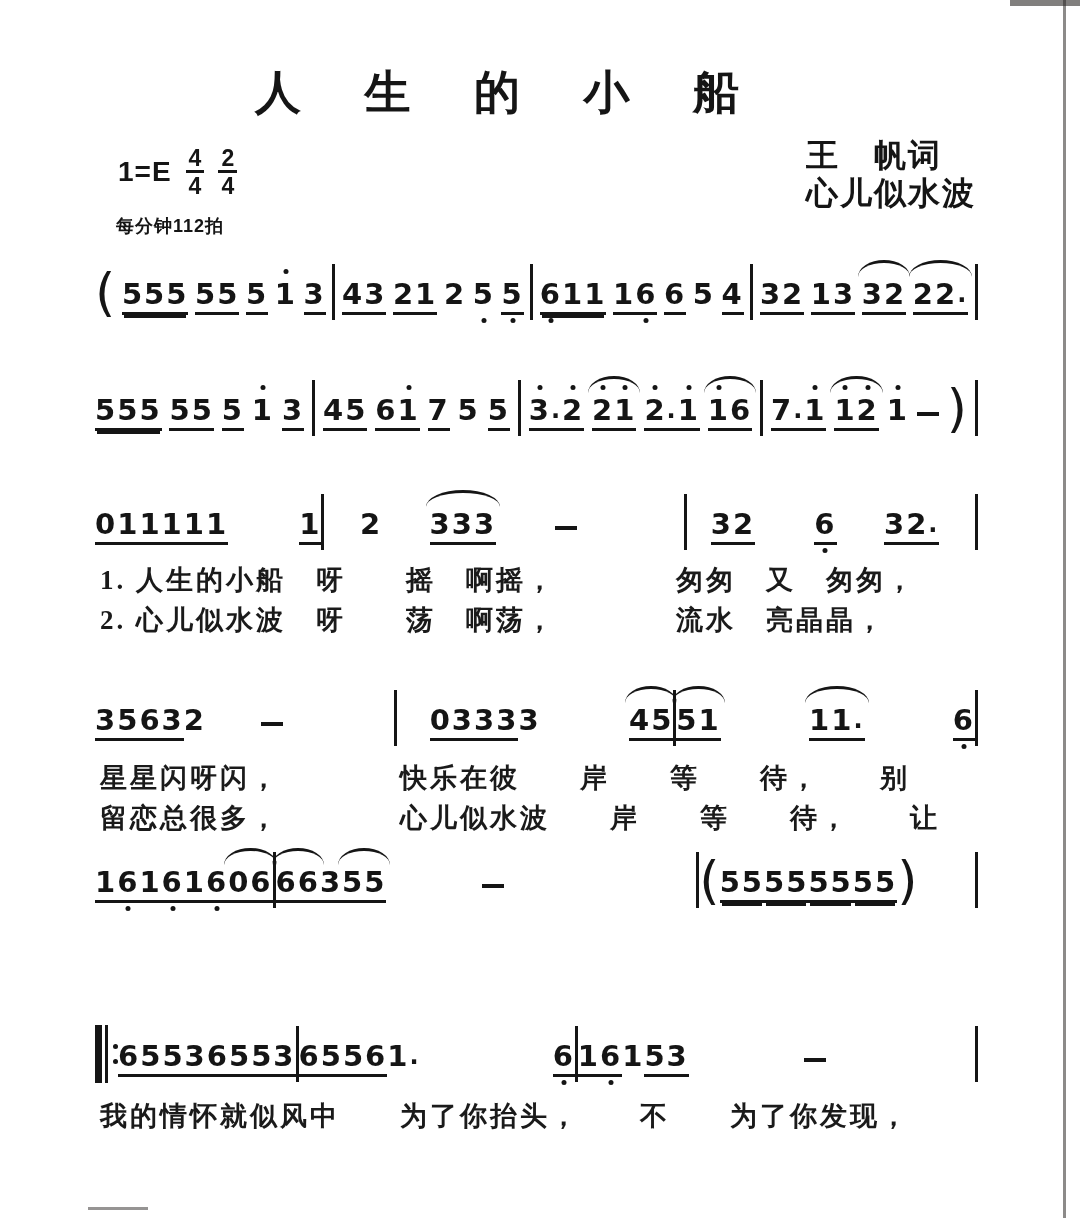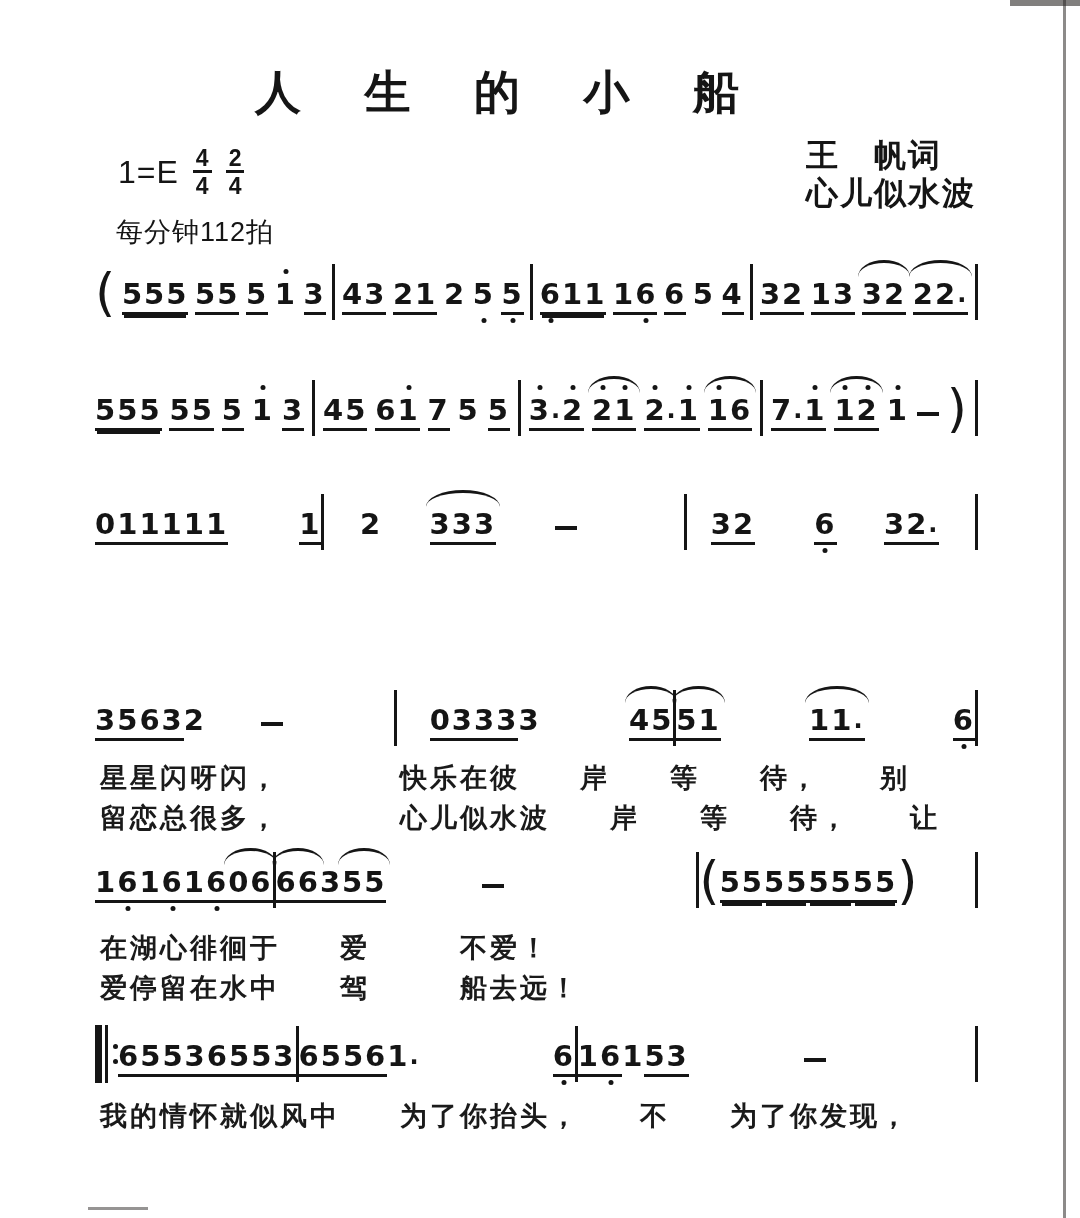--- a/index.html
+++ b/index.html
@@ -13,31 +13,31 @@
   .edge-top-right { position:absolute; top:0; right:0; width:70px; height:6px; background:rgba(45,42,40,.6); }
   .edge-bottom-left { position:absolute; bottom:8px; left:88px; width:60px; height:3px; background:rgba(45,42,40,.5); }
 
   
   .title {
     position:absolute; top:62px; left:0; right:60px; text-align:center;
     font-size:46px; font-weight:bold; letter-spacing:26px;
     font-family:"Liberation Serif", serif;
   }
   .keyrow { position:absolute; top:146px; left:118px; display:flex; align-items:center; gap:14px; }
-  .keysig { font-size:32px; font-weight:normal; letter-spacing:1px; }
+  .keysig { font-size:28px; font-weight:bold; letter-spacing:1px; }
   .frac { display:inline-flex; flex-direction:column; align-items:center; font-weight:bold; font-size:23px; line-height:1.05; }
   .frac .den { border-top:3px solid #151515; padding:1px 3px 0 3px; }
   .frac .num { padding:0 3px; }
   .subtitle {
     position:absolute; top:160px; left:330px; width:420px; text-align:center;
     font-size:21px; font-weight:bold; letter-spacing:2px;
   }
   .credits { position:absolute; top:136px; right:104px; text-align:justify; font-size:32px; font-weight:bold; line-height:38px; }
   .credits div { letter-spacing:2px; }
-  .tempo { position:absolute; top:214px; left:116px; font-size:27px; font-weight:normal; letter-spacing:1px; }
+  .tempo { position:absolute; top:214px; left:116px; font-size:18px; font-weight:bold; letter-spacing:1px; }
 
   
   .mline {
     position:absolute; left:95px; right:102px; height:84px;
     display:flex; align-items:flex-start; justify-content:space-between;
     font-family:"DejaVu Sans", sans-serif;
   }
   .spc { display:inline-block; }
   .grp { position:relative; display:inline-flex; padding-top:20px; }
   .dg  { display:inline-flex; font-size:29px; font-weight:bold; line-height:32px; letter-spacing:2px; }
@@ -621,25 +621,25 @@
           <span class="ch">5</span>
           <span class="ch">3</span>
         </span>
       </span>
       <span class="spc" style="flex-grow: 0.7;"></span>
       <span class="dash"></span>
       <span class="spc" style="flex-grow: 0.9;"></span>
       <span class="bar"></span>
     </div>
 
+  <div class="lyr lyrA">
+    <div>1. 人生的小船　呀　　摇　啊摇，　　　　匆匆　又　匆匆，</div>
+    <div>2. 心儿似水波　呀　　荡　啊荡，　　　　流水　亮晶晶，</div>
+  </div>
   <div class="lyr lyrB">
     <div>星星闪呀闪，　　　　快乐在彼　　岸　　等　　待，　　别</div>
     <div>留恋总很多，　　　　心儿似水波　　岸　　等　　待，　　让</div>
   </div>
-  <div class="lyr lyrC">
-    <div>在湖心徘徊于　　爱　　　不爱！</div>
-    <div>爱停留在水中　　驾　　　船去远！</div>
-  </div>
   <div class="lyr lyrD">
     <div>我的情怀就似风中　　为了你抬头，　　不　　为了你发现，</div>
   </div>
 
 </div>
 
 </body></html>

